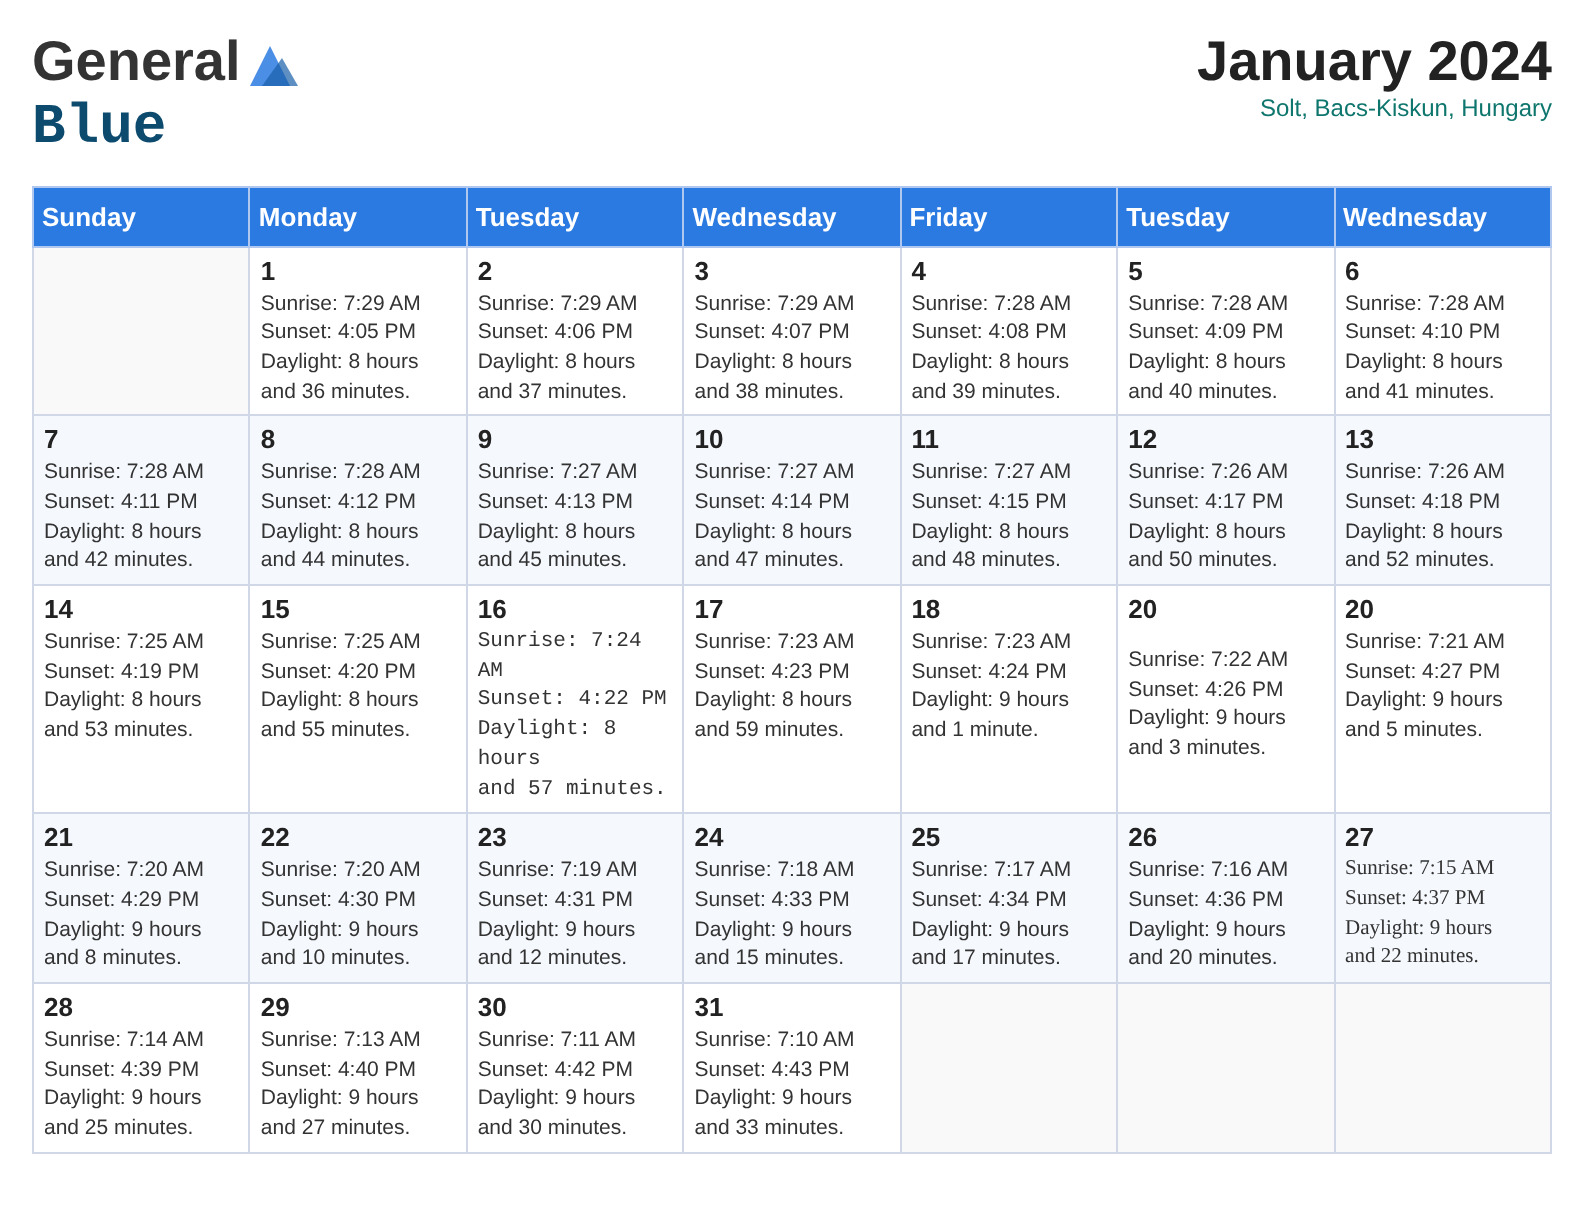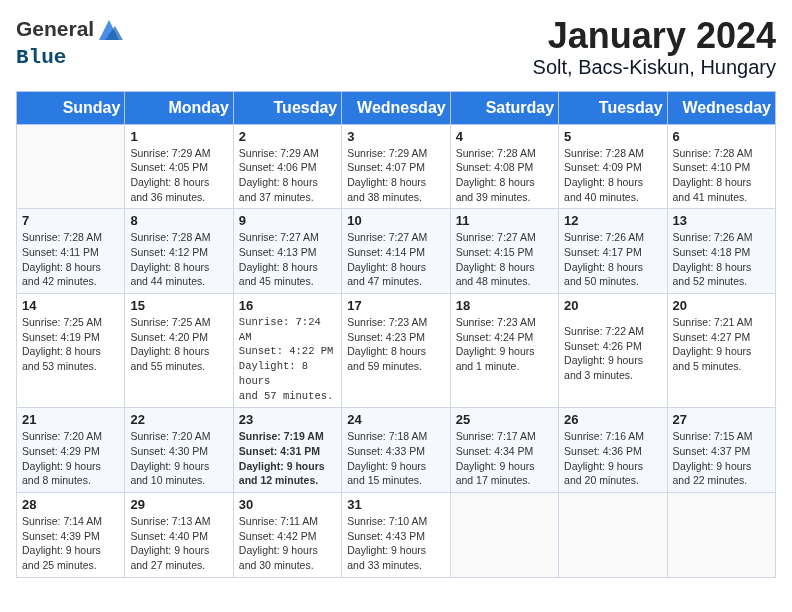--- a/index.html
+++ b/index.html
@@ -14,56 +14,56 @@
       display: flex;
       justify-content: space-between;
       align-items: flex-start;
       margin-bottom: 12px;
     }
     .logo {
       display: flex;
       align-items: center;
     }
     .logo-text {
-      font-size: 21px;
+      font-size: 28px;
       font-weight: bold;
       line-height: 1.1;
     }
     .logo-general { color: #333; }
     .logo-blue { color: #0c4a6e; font-family: Liberation Mono, monospace; }
     .logo-icon {
       width: 28px;
       height: 28px;
       margin-left: 2px;
     }
     .title-area {
       text-align: right;
     }
     .month-title {
-      font-size: 36px;
+      font-size: 28px;
       font-weight: bold;
       color: #222;
       line-height: 1.1;
     }
     .location {
-      font-size: 20px;
-      color: #0f172a;
+      font-size: 12px;
+      color: #0f766e;
     }
     table {
       width: 100%;
       border-collapse: collapse;
       table-layout: fixed;
     }
     thead tr th {
       background: #2a7ae2;
       color: #fff;
-      font-size: 16px;
+      font-size: 13px;
       font-weight: bold;
       padding: 7px 4px;
-      text-align: right;
+      text-align: left;
       border: 1px solid #b0c8ef;
     }
     tbody tr td {
       border: 1px solid #d0d8e8;
       vertical-align: top;
       padding: 4px 5px;
       height: 80px;
       font-size: 11px;
       color: #333;
       background: #fff;
@@ -110,21 +110,21 @@
   </div>
 </div>
 
 <table>
   <thead>
     <tr id="weekday-header">
     <th>Sunday</th>
         <th>Monday</th>
         <th>Tuesday</th>
         <th>Wednesday</th>
-        <th>Saturday</th>
+        <th>Friday</th>
         <th>Tuesday</th>
         <th>Wednesday</th>
       </tr>
   </thead>
   <tbody id="calendar-body">
   <tr>
         <td class="empty-cell"></td>
         <td>
           <span class="day-num">1</span>
           <div class="day-info" style="white-space: pre-line;">Sunrise: 7:29 AM
@@ -280,21 +280,21 @@
         </td>
         <td>
           <span class="day-num">22</span>
           <div class="day-info" style="white-space: pre-line;">Sunrise: 7:20 AM
 Sunset: 4:30 PM
 Daylight: 9 hours
 and 10 minutes.</div>
         </td>
         <td>
           <span class="day-num">23</span>
-          <div class="day-info" style="white-space: pre-line; font-weight: bold;">Sunrise: 7:19 AM
+          <div class="day-info" style="white-space: pre-line;">Sunrise: 7:19 AM
 Sunset: 4:31 PM
 Daylight: 9 hours
 and 12 minutes.</div>
         </td>
         <td>
           <span class="day-num">24</span>
           <div class="day-info" style="white-space: pre-line;">Sunrise: 7:18 AM
 Sunset: 4:33 PM
 Daylight: 9 hours
 and 15 minutes.</div>
@@ -308,21 +308,21 @@
         </td>
         <td>
           <span class="day-num">26</span>
           <div class="day-info" style="white-space: pre-line;">Sunrise: 7:16 AM
 Sunset: 4:36 PM
 Daylight: 9 hours
 and 20 minutes.</div>
         </td>
         <td>
           <span class="day-num">27</span>
-          <div class="day-info" style="white-space: pre-line;">Sunrise: 7:15 AM
+          <div class="day-info" style="white-space: pre-line; font-family: Liberation Serif, serif;">Sunrise: 7:15 AM
 Sunset: 4:37 PM
 Daylight: 9 hours
 and 22 minutes.</div>
         </td>
       </tr>
       <tr>
         <td>
           <span class="day-num">28</span>
           <div class="day-info" style="white-space: pre-line;">Sunrise: 7:14 AM
 Sunset: 4:39 PM

